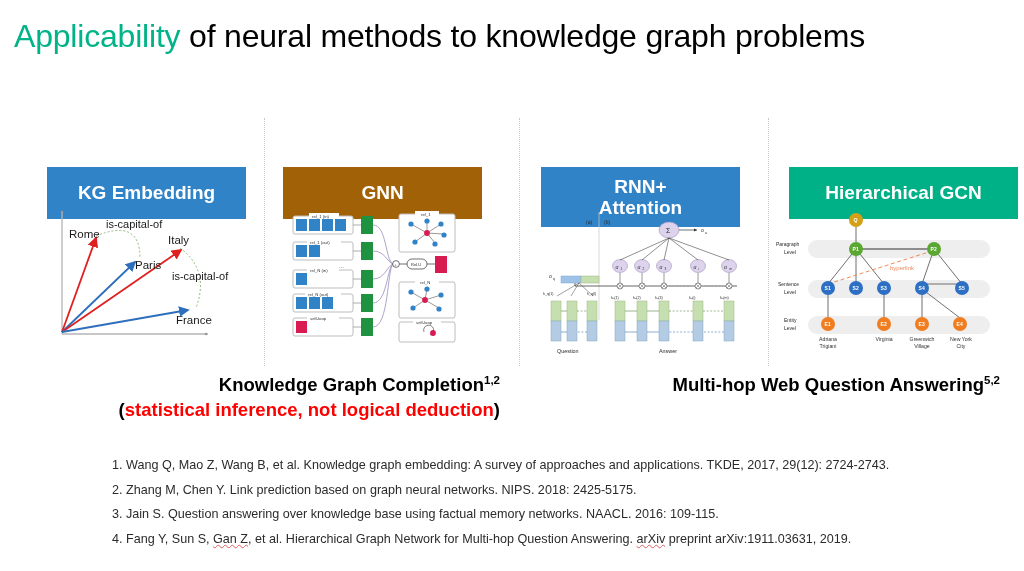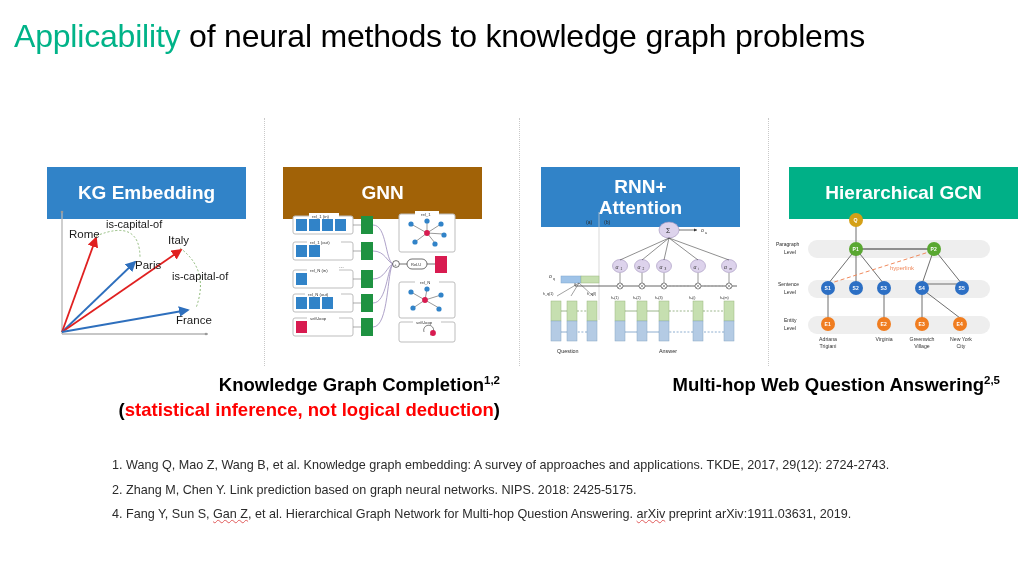--- a/index.html
+++ b/index.html
@@ -426,20 +426,21 @@
     </g>
   </g>
 </svg>
 
 <div class="caption" style="left:20px;top:374px;width:480px;">
   <span>Knowledge Graph Completion</span><sup>1,2</sup>
   <span class="line2"><span>(</span><span class="red">statistical inference, not logical deduction</span><span>)</span></span>
 </div>
 
 <div class="caption" style="left:530px;top:374px;width:470px;">
-  <span>Multi-hop Web Question Answering</span><sup>2,5</sup>
+  <span>Multi-hop Web Question Answering</span><sup>5,2</sup>
 </div>
 
 <div id="references">
   <div class="ref-item">1. Wang Q, Mao Z, Wang B, et al. Knowledge graph embedding: A survey of approaches and applications. TKDE, 2017, 29(12): 2724-2743.</div>
   <div class="ref-item">2. Zhang M, Chen Y. Link prediction based on graph neural networks. NIPS. 2018: 2425-5175.</div>
+  <div class="ref-item">3. Jain S. Question answering over knowledge base using factual memory networks. NAACL. 2016: 109-115.</div>
   <div class="ref-item">4. Fang Y, Sun S, <span class="squiggle">Gan Z</span>, et al. Hierarchical Graph Network for Multi-hop Question Answering. <span class="squiggle">arXiv</span> preprint arXiv:1911.03631, 2019.</div>
 </div>
 
 </body></html>

